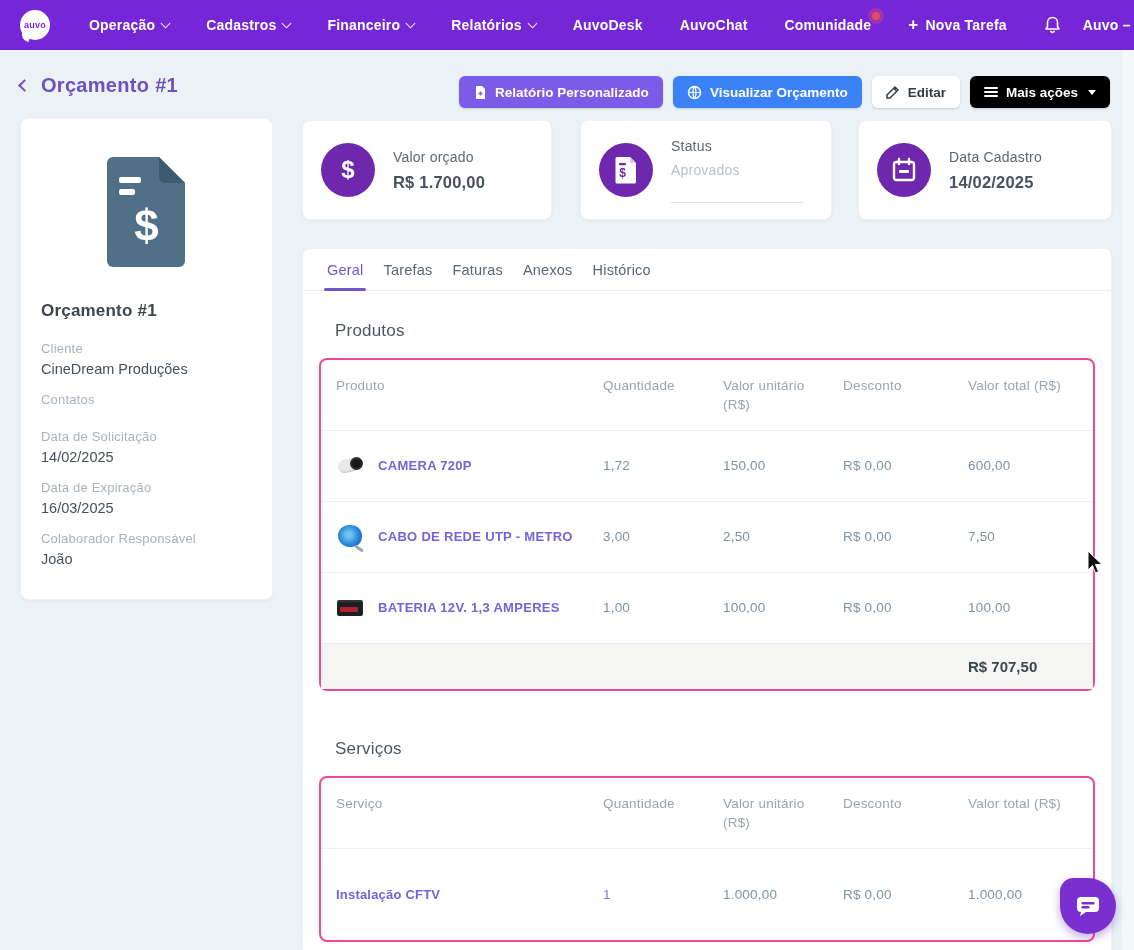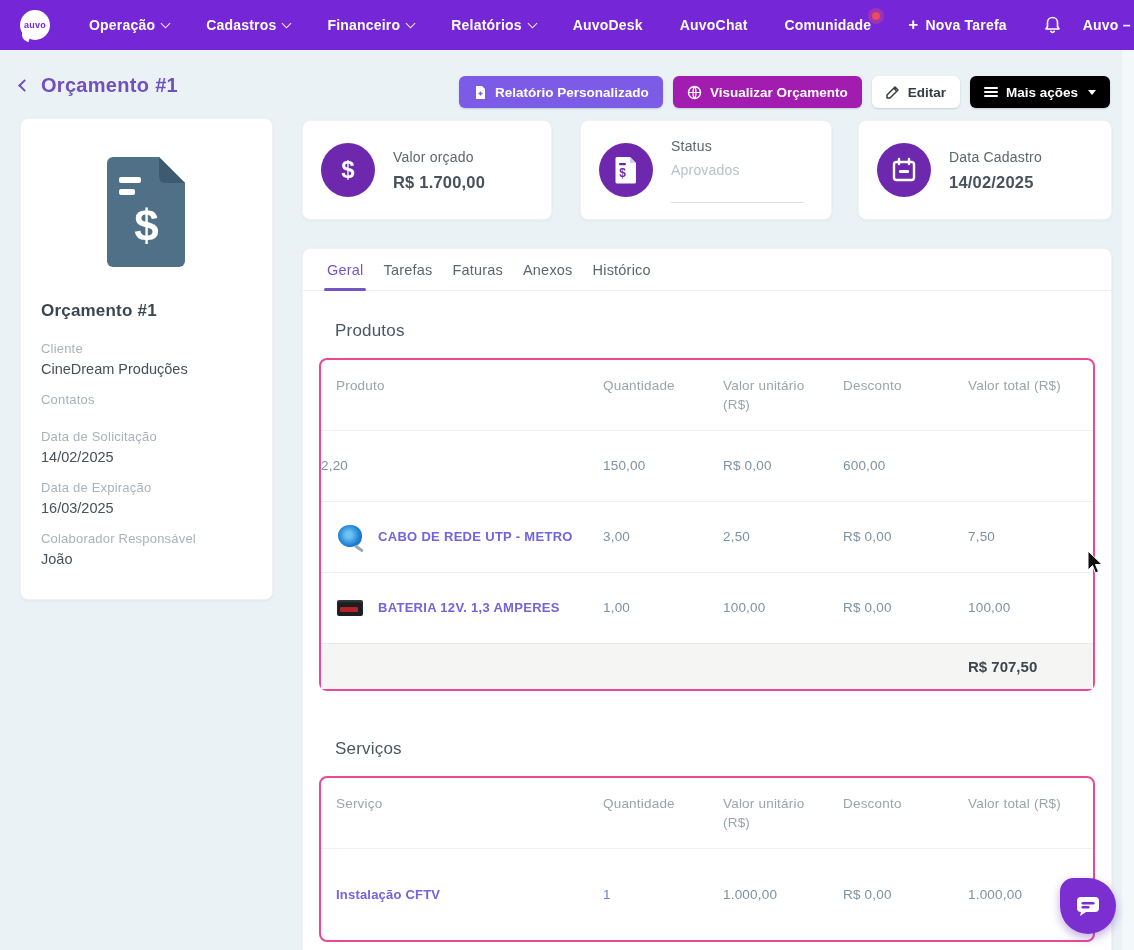--- a/index.html
+++ b/index.html
@@ -50,21 +50,21 @@
   .back-ico{ width:9px;height:9px;border-left:2px solid #7150bd;border-bottom:2px solid #7150bd;
     transform:rotate(45deg); cursor:pointer;}
   .page-title{ color:#7150bd; font-size:20px; font-weight:600; letter-spacing:.3px;}
   .header-actions{ position:absolute; right:24px; top:76px; display:flex; gap:10px; }
   .btn{
     height:31px; border:none; border-radius:6px; display:flex; align-items:center; gap:8px;
     padding:16px 14px; font-family:inherit; font-size:13.5px; font-weight:600; color:#fff;
     cursor:pointer; box-shadow:0 1px 2px rgba(30,40,60,.18); white-space:nowrap;
   }
   .btn-purple{ background:#7c5ce6; }
-  .btn-teal{ background:#a21caf; }
+  .btn-teal{ background:#3b82f6; }
   .btn-white{ background:#fff; color:#343b43; }
   .btn-blue{ background:#000000; }
   .caret-down{ width:0;height:0;border-left:4px solid transparent;border-right:4px solid transparent;
     border-top:5px solid #fff; margin-left:2px;}
   
   .card{
     position:absolute; background:#fff; border-radius:8px;
     box-shadow:0 1px 3px rgba(40,60,80,.06); border:1px solid #f0f2f4;
   }
   .detail-card{ left:20px; top:118px; width:253px; height:482px; padding:20px 20px; }
@@ -314,21 +314,28 @@
   <div class="ptable">
     <div class="trow thead">
       <div class="th">Produto</div>
       <div class="th">Quantidade</div>
       <div class="th">Valor unitário (R$)</div>
       <div class="th">Desconto</div>
       <div class="th">Valor total (R$)</div>
     </div>
 
     <div class="trow tbody-row">
-      <div class="num">2,20</div>
+      <div class="pcell-name">
+        <div class="thumb thumb-camera">
+          <div class="cam-body"></div>
+            <div class="cam-lens"></div>
+        </div>
+        <span class="plink">CAMERA 720P</span>
+      </div>
+      <div class="num">1,72</div>
       <div class="num">150,00</div>
       <div class="num">R$ 0,00</div>
       <div class="num">600,00</div>
     </div>
 
     <div class="trow tbody-row">
       <div class="pcell-name">
         <div class="thumb thumb-cable">
           <div class="coil"></div>
             <div class="coil-tail"></div>

